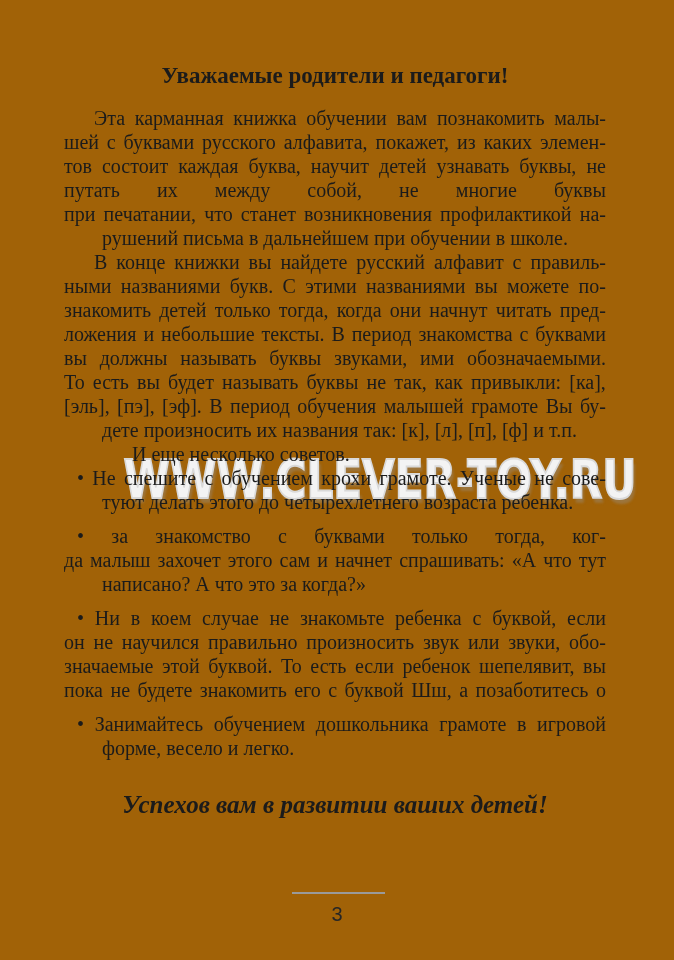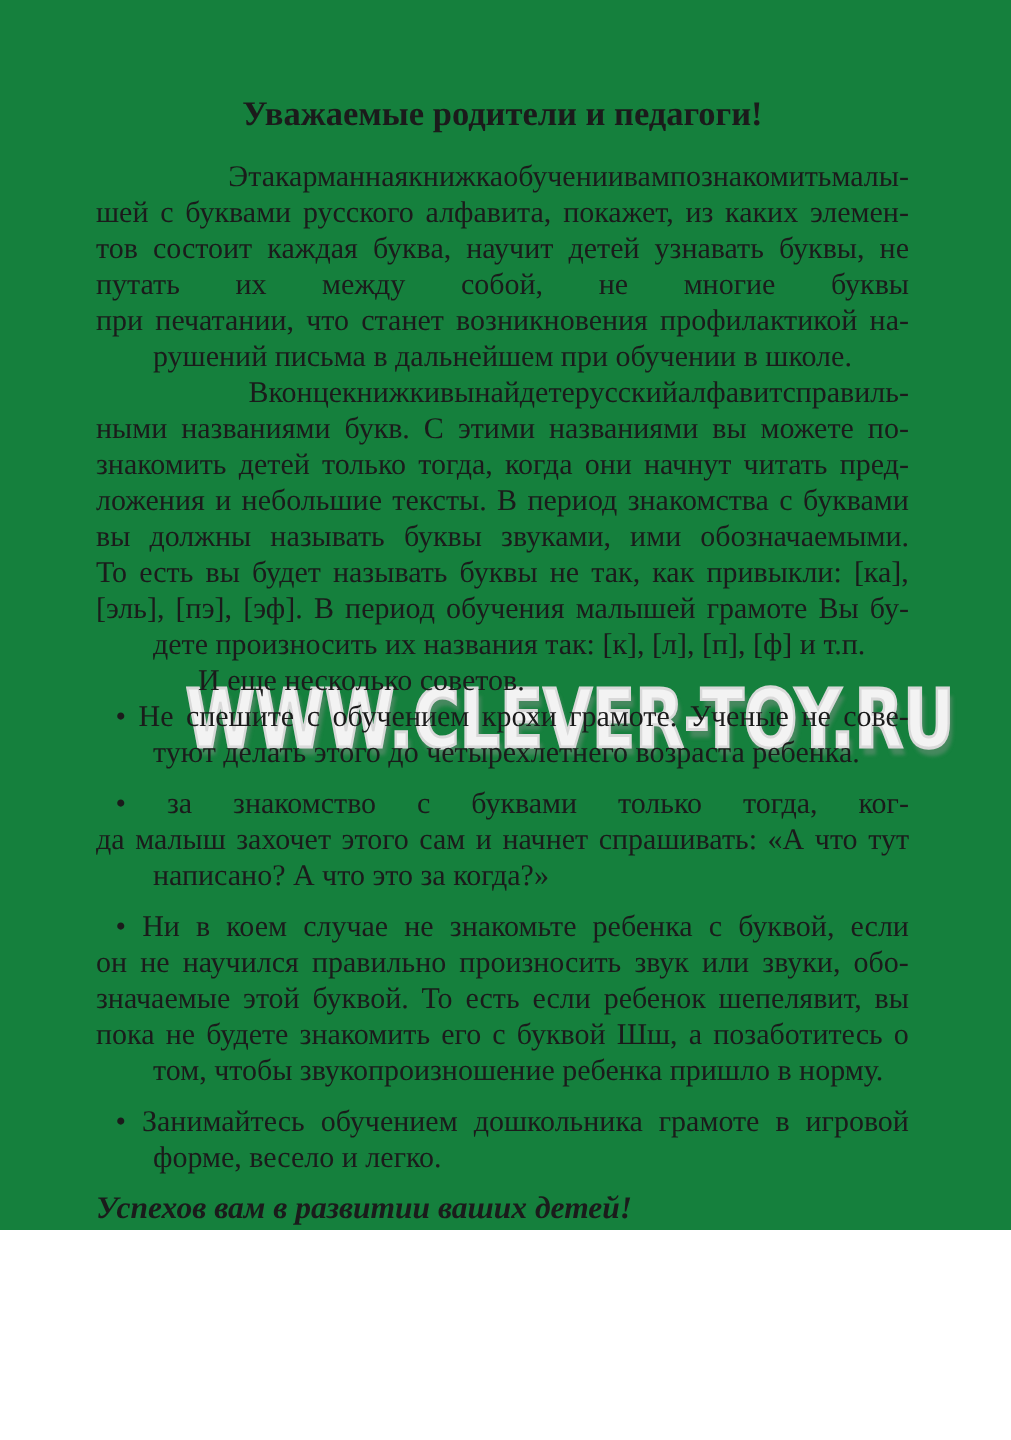--- a/index.html
+++ b/index.html
@@ -1,20 +1,20 @@
 <!DOCTYPE html>
 <html><head>
 <meta charset="utf-8">
 <style>
   html, body { margin: 0; padding: 0; background: #ffffff; }
   .page {
     position: relative;
     width: 674px;
-    height: 820px;
-    background: #15803d;
+    height: 960px;
+    background: #a16207;
     font-family: "Liberation Serif", serif;
     color: #1b1b1b;
     overflow: hidden;
   }
   .page-title {
     position: absolute;
     top: 62px;
     left: 64px;
     width: 542px;
     margin: 0;
@@ -49,29 +49,29 @@
     width: 542px;
     font-size: 20px;
     z-index: 2;
   }
   .para { margin: 0; }
   .para.gap { margin-top: 10px; }
   .line { line-height: 24px; min-height: 24px; }
   .line.just { display: flex; justify-content: space-between; }
   .line.just span { display: inline-block; white-space: pre; }
   .line.last { text-align: left; margin-left: 38px; }
-  .line.ifirst { padding-left: 30px; justify-content: flex-end; }
+  .line.ifirst { padding-left: 30px; }
   .line.bfirst { padding-left: 13px; }
   .closing-line {
     position: absolute;
     top: 792px;
     left: 64px;
     width: 542px;
-    text-align: left;
-    font-size: 21px;
+    text-align: center;
+    font-size: 25px;
     font-weight: bold;
     font-style: italic;
     line-height: 26px;
     z-index: 2;
   }
   .footer-rule {
     position: absolute;
     top: 892px;
     left: 292px;
     width: 93px;
@@ -317,21 +317,20 @@
           <span>будете</span>
           <span>знакомить</span>
           <span>его</span>
           <span>с</span>
           <span>буквой</span>
           <span>Шш,</span>
           <span>а</span>
           <span>позаботитесь</span>
           <span>о</span>
         </div>
-        <div class="line last">том, чтобы звукопроизношение ребенка пришло в норму.</div>
       </div>
       <div class="para gap">
         <div class="line just bfirst">
           <span>•</span>
           <span>Занимайтесь</span>
           <span>обучением</span>
           <span>дошкольника</span>
           <span>грамоте</span>
           <span>в</span>
           <span>игровой</span>

